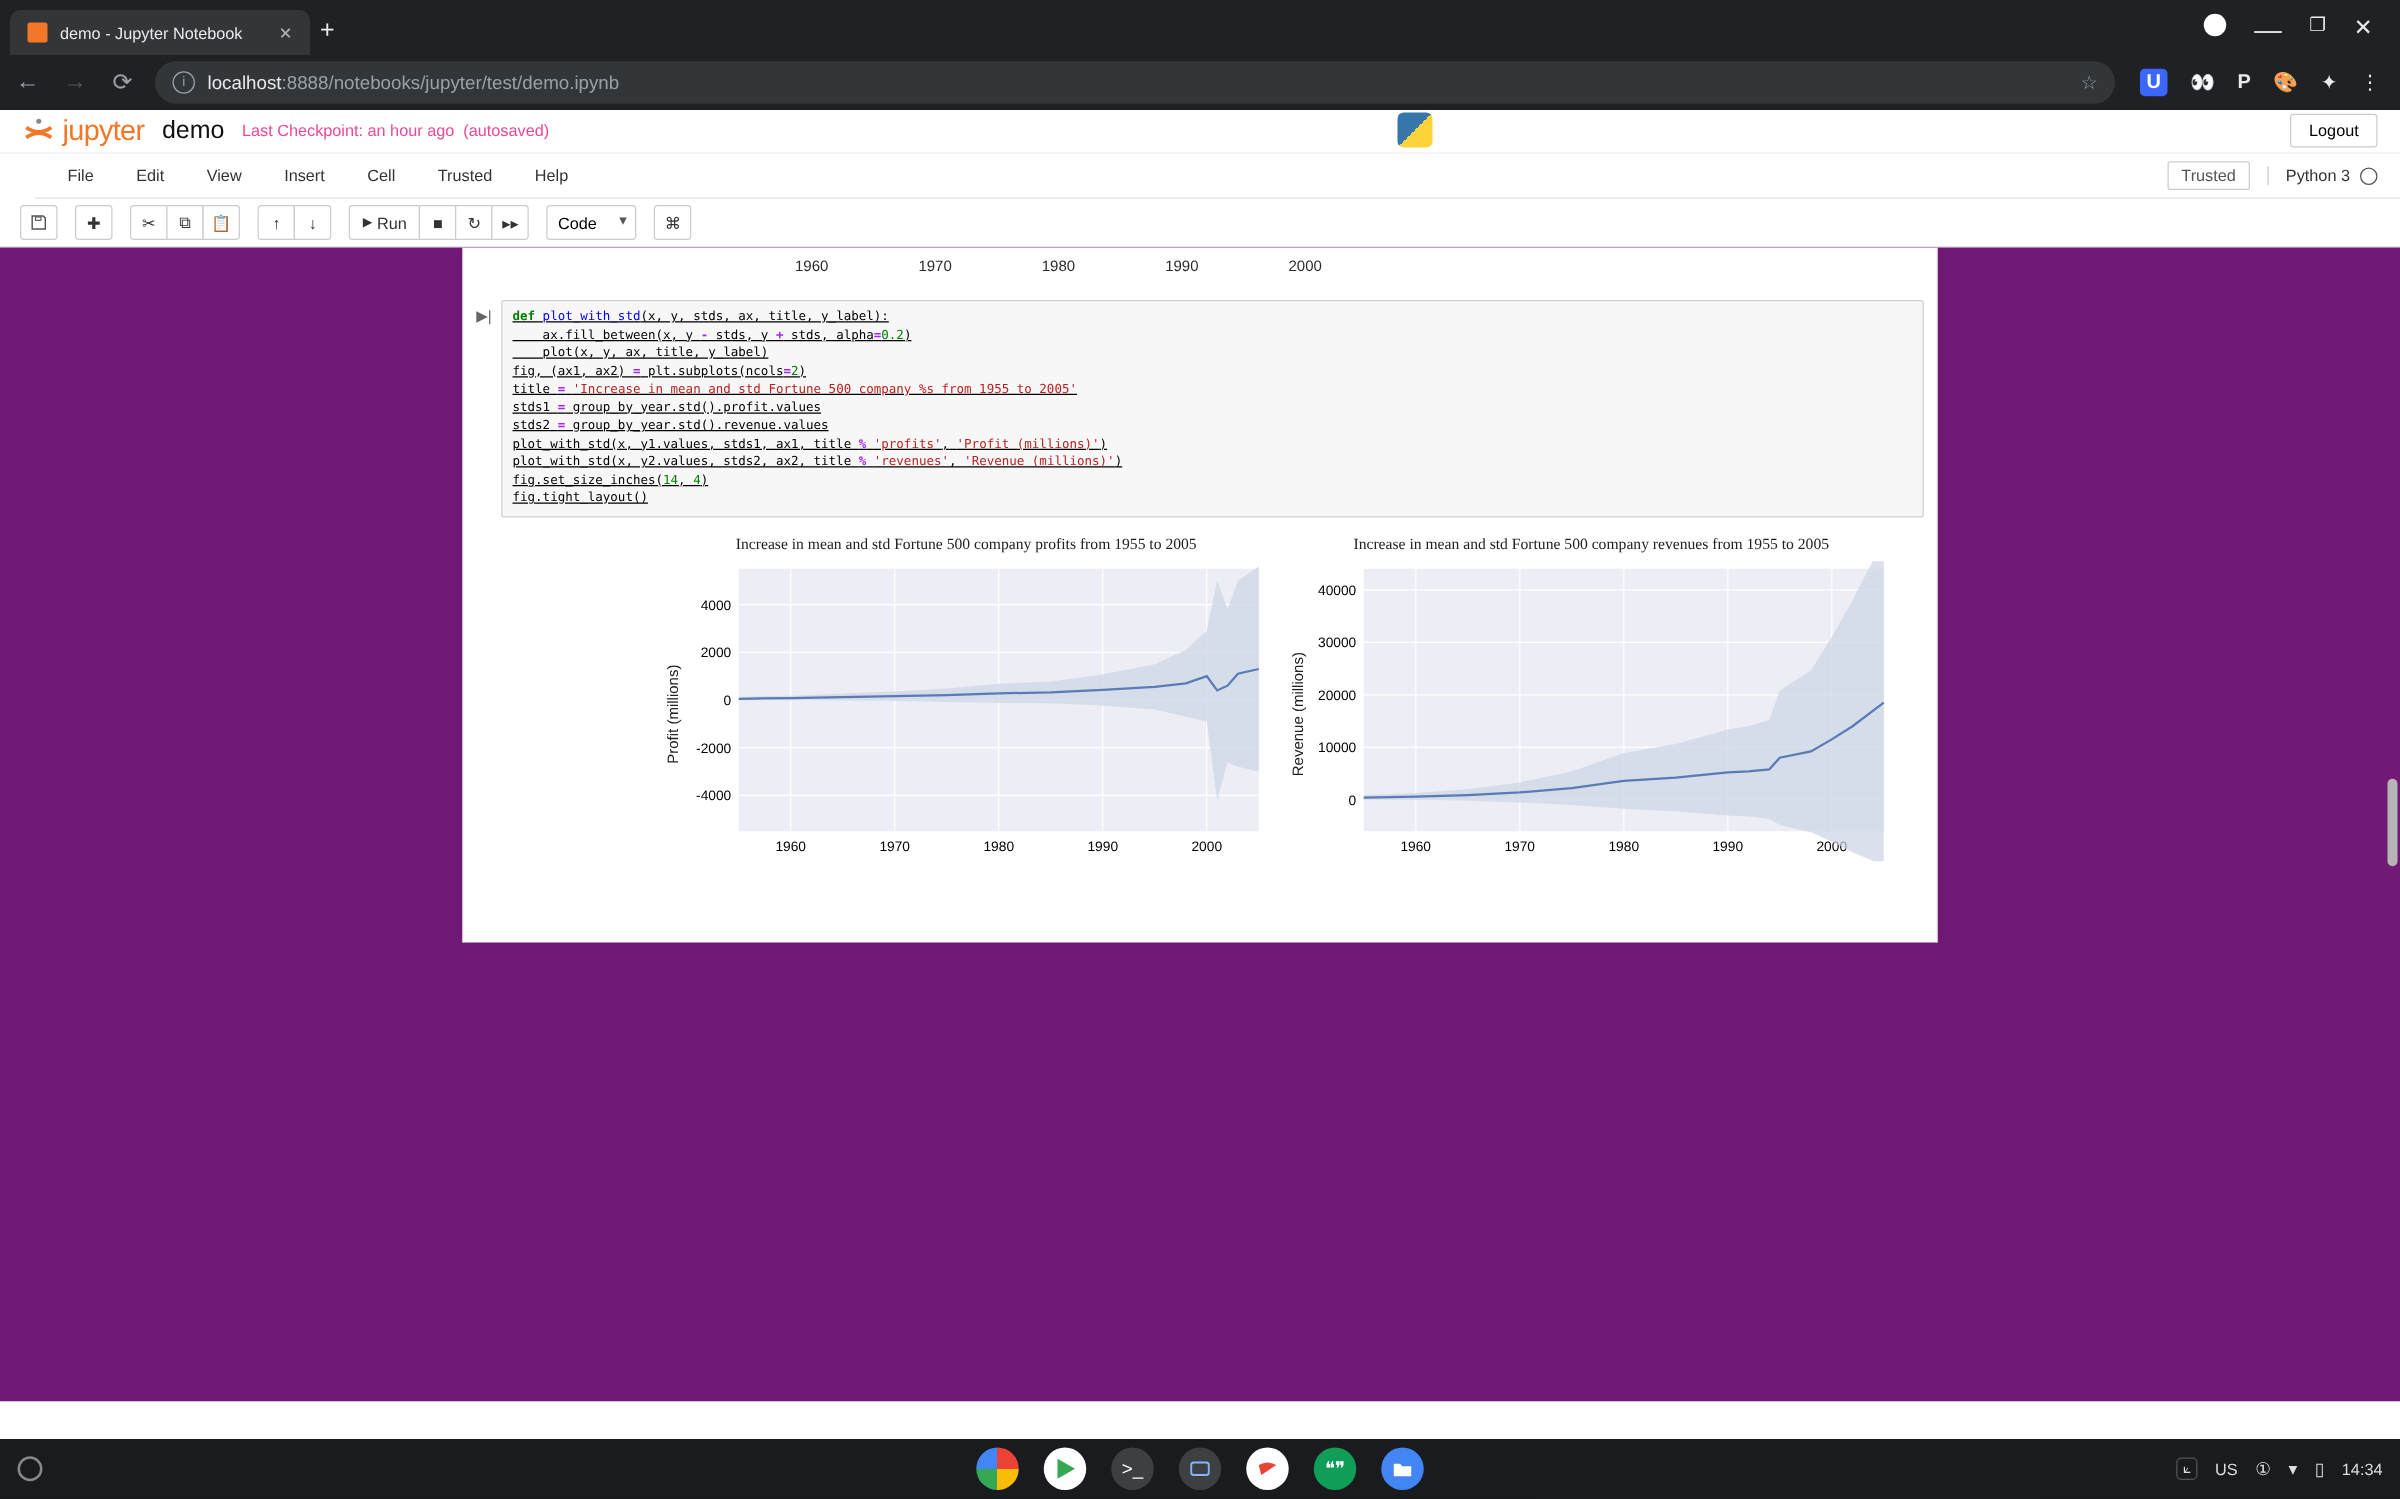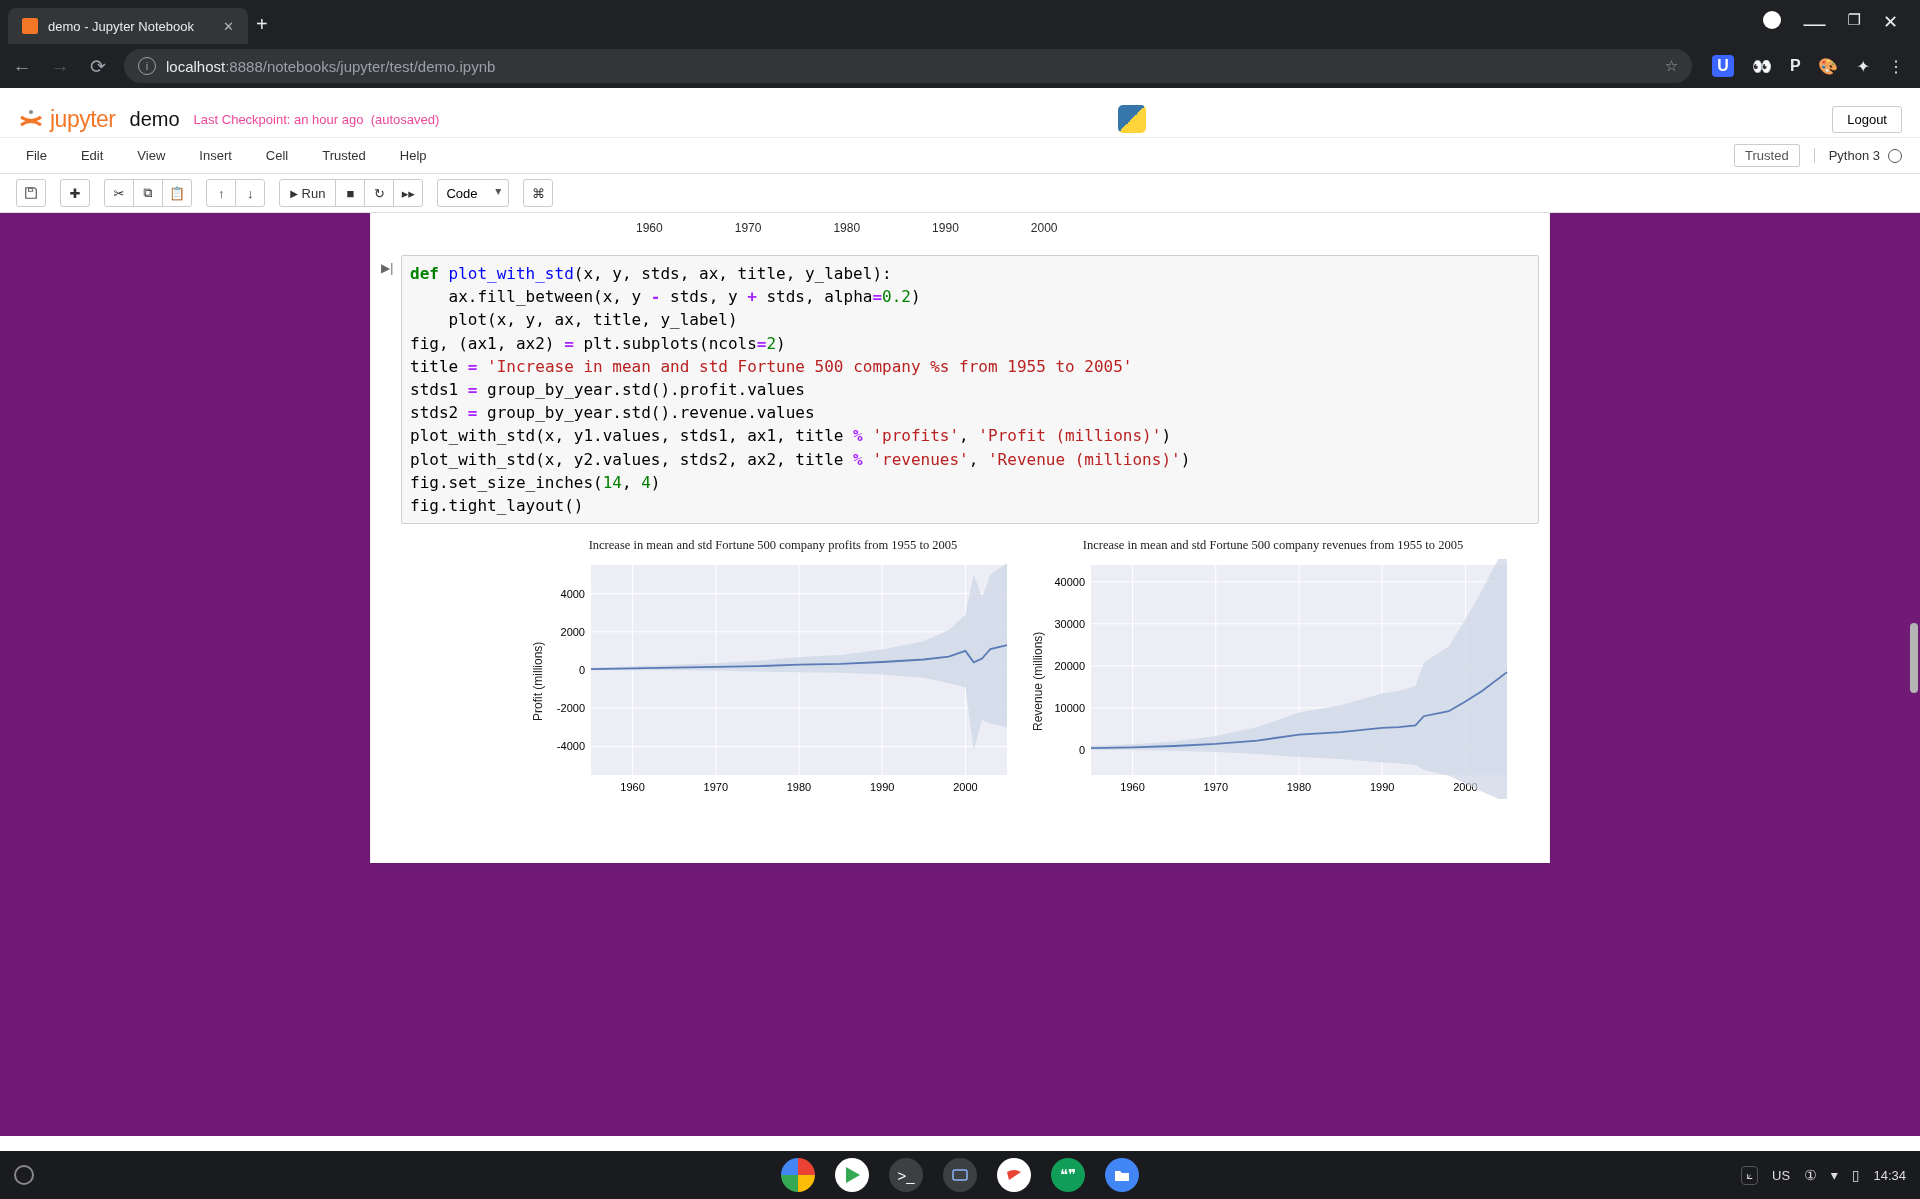--- a/index.html
+++ b/index.html
@@ -38,29 +38,29 @@
   .omnibox{flex:1;display:flex;align-items:center;background:var(--chrome-tab);border-radius:20px;height:34px;padding:0 14px;color:var(--chrome-text);gap:10px;font-size:15px;}
   .omnibox .info-ico{width:18px;height:18px;border:1.5px solid #9aa0a6;border-radius:50%;display:flex;align-items:center;justify-content:center;font-size:11px;color:#9aa0a6;}
   .omnibox-text b{color:#e8eaed;font-weight:500;}
   .ext-icons{display:flex;gap:18px;align-items:center;padding:0 6px;color:#e8eaed;}
   .ext-icons span{cursor:pointer;font-size:16px;}
   .ubadge{width:22px;height:22px;background:#3b66ff;border-radius:4px;display:flex;align-items:center;justify-content:center;color:#fff;font-weight:bold;font-size:13px;}
   .pbadge{color:#e8eaed;font-weight:bold;font-size:15px;}
 
   
   .page{background:#fff;height:calc(1199px - 88px - 48px);overflow:hidden;position:relative;}
-  .nb-header{display:flex;align-items:center;padding:17px 18px 4px;gap:14px;border-bottom:1px solid #eee;}
+  .nb-header{display:flex;align-items:center;padding:2px 18px 4px;gap:14px;border-bottom:1px solid #eee;}
   .jupyter-logo{display:flex;align-items:center;gap:6px;font-size:23px;color:#757575;}
   .jupyter-logo .j-orange{color:#f37726;font-weight:500;letter-spacing:-0.5px;}
   .nb-title{font-size:20px;color:#111;}
   .checkpoint{font-size:13px;color:#ec4899;}
   .logout{margin-left:auto;border:1px solid #ccc;border-radius:3px;padding:5px 14px;font-size:13px;background:#fff;cursor:pointer;}
   .py-logo{width:28px;height:28px;margin-right:8px;background:linear-gradient(135deg,#3776ab 50%,#ffd43b 50%);border-radius:5px;}
 
-  .menubar-row{display:flex;align-items:center;border-bottom:1px solid var(--notebook-border);padding:0 18px;height:36px;font-size:13px;}
+  .menubar-row{display:flex;align-items:center;border-bottom:1px solid var(--notebook-border);padding:0 18px;height:36px;font-size:13px;margin-left:28px;}
   .menubar{display:flex;gap:34px;margin-left:8px;}
   .menubar span{cursor:pointer;color:#333;}
   .kernel-side{margin-left:auto;display:flex;align-items:center;gap:14px;}
   .trusted{border:1px solid #ccc;border-radius:2px;padding:3px 10px;color:#555;}
   .kernel-name{color:#333;border-left:1px solid #ccc;padding-left:14px;display:flex;align-items:center;gap:8px;}
   .kernel-dot{width:14px;height:14px;border:1.5px solid #555;border-radius:50%;}
 
   .toolbar{display:flex;align-items:center;gap:4px;padding:5px 16px;border-bottom:1px solid var(--notebook-border);}
   .tbtn{border:1px solid #ccc;background:#fff;border-radius:3px;min-width:30px;height:28px;display:flex;align-items:center;justify-content:center;font-size:13px;cursor:pointer;padding:0 6px;color:#333;}
   .tbtn-group{display:flex;}
@@ -74,21 +74,21 @@
 
   
   .nb-body{background:#701a75;padding:0;overflow:auto;height:calc(100% - 140px);}
   .nb-container{max-width:1180px;margin:0 auto;background:#fff;border-left:1px solid #eee;border-right:1px solid #eee;box-shadow:0 0 6px rgba(0,0,0,0.06);padding:8px 10px 60px;position:relative;}
 
   .prev-xticks{display:flex;gap:72px;font-family:sans-serif;font-size:12px;color:#2b2b2b;padding-left:255px;margin-bottom:20px;}
 
   .code-cell{display:flex;margin-top:8px;}
   .prompt-col{width:130px;text-align:right;font-family:monospace;font-size:14px;color:var(--prompt-blue);padding:6px 10px 0 0;flex-shrink:0;}
   .run-btn-col{width:20px;padding-top:6px;color:#666;font-size:12px;cursor:pointer;}
-  .code-area{flex:1;border:1px solid #cfcfcf;border-radius:2px;background:var(--code-bg);padding:6px 8px;font-family:Menlo,Consolas,monospace;font-size:16px;line-height:1.45;white-space:pre;color:#000;overflow-x:auto;}
+  .code-area{flex:1;border:1px solid #cfcfcf;border-radius:2px;background:var(--code-bg);padding:6px 8px;font-family:Menlo,Consolas,monospace;font-size:10px;line-height:1.45;white-space:pre;color:#000;overflow-x:auto;text-decoration:underline;}
   .kw{color:var(--kw-green);font-weight:bold;}
   .def{color:var(--def-blue);}
   .str{color:var(--str-red);margin-top:45px;}
   .num{color:var(--num-green);}
   .op{color:#AA22FF;font-weight:bold;}
 
   .output-area{margin-left:150px;margin-top:14px;}
   .plots{display:flex;gap:16px;}
   .plot-wrap{}
   .plot-title{font-size:12.5px;text-align:center;color:#222;margin-bottom:6px;font-family:Liberation Serif, serif;}

